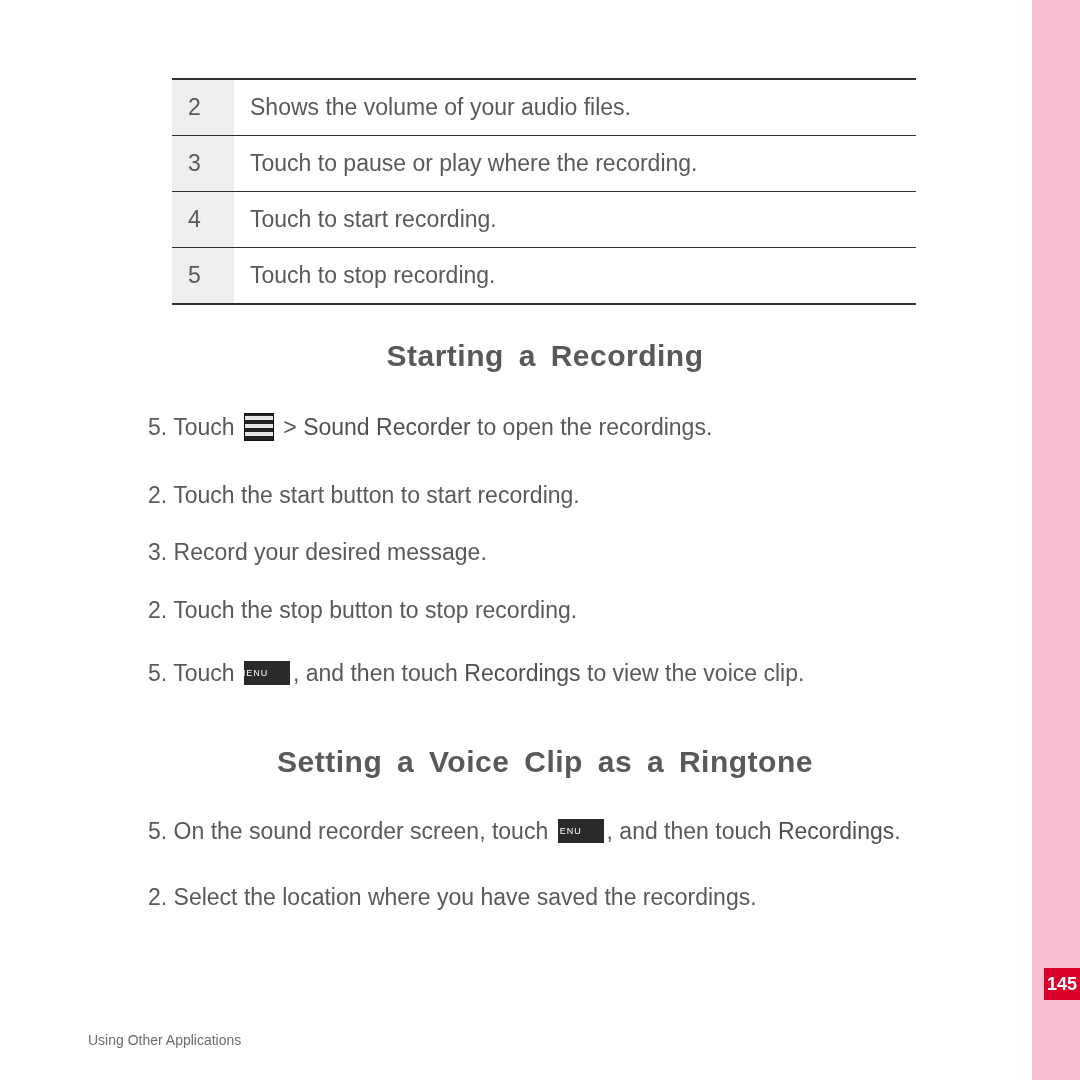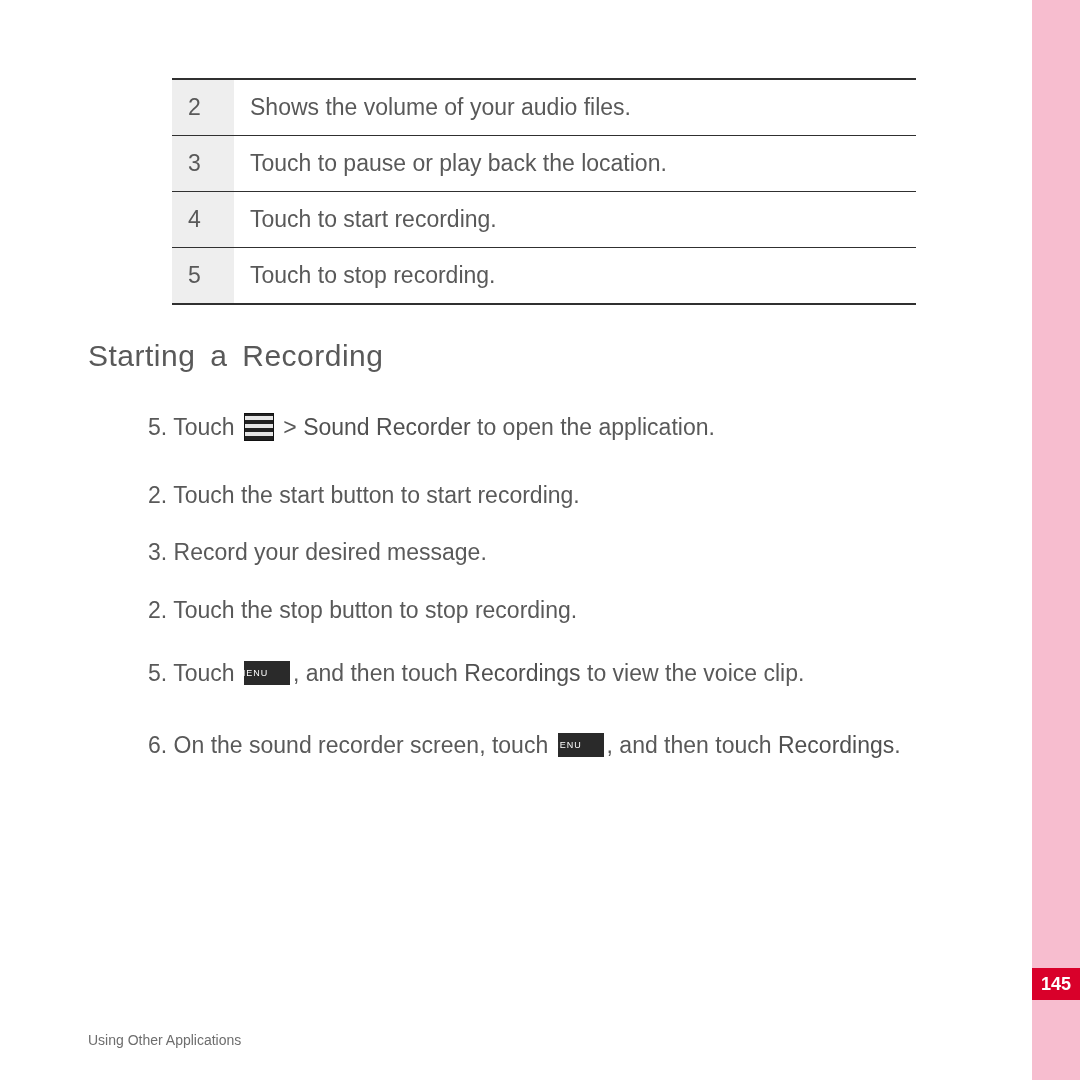--- a/index.html
+++ b/index.html
@@ -13,21 +13,21 @@
   .right-strip {
     position: absolute;
     top: 0; right: 0;
     width: 48px; height: 1080px;
     background: #f7bdcf;
   }
   .page-badge {
     position: absolute;
     right: 0;
     top: 968px;
-    width: 48px;
+    width: 36px;
     height: 32px;
     background: #d9002a;
     color: #fff;
     font-size: 18px;
     font-weight: bold;
     display: flex;
     align-items: center;
     justify-content: center;
   }
   .content {
@@ -50,26 +50,27 @@
     font-size: 23px;
     color: #595959;
   }
   .tbl td.num {
     width: 34px;
     background: #eeeeee;
     text-align: left;
   }
 
   h2 {
-    font-weight: normal;
+    font-weight: bold;
     font-size: 30px;
     color: #595959;
     letter-spacing: 0.5px;
     word-spacing: 6px;
     margin: 34px 0 18px 0;
+    text-align: center;
   }
 
   ol.steps {
     margin: 0 0 0 60px;
     padding: 0;
     list-style: none;
   }
   ol.steps li {
     font-size: 23px;
     color: #595959;
@@ -123,49 +124,51 @@
 <div class="content">
 
   <table class="tbl">
     <tbody>
         <tr>
       <td class="num">2</td>
       <td>Shows the volume of your audio files.</td>
     </tr>
     <tr>
       <td class="num">3</td>
-      <td>Touch to pause or play back the location.</td>
+      <td>Touch to pause or play where the recording.</td>
     </tr>
     <tr>
       <td class="num">4</td>
       <td>Touch to start recording.</td>
     </tr>
     <tr>
       <td class="num">5</td>
       <td>Touch to stop recording.</td>
     </tr>
   </tbody>
     </table>
 
   <h2>Starting a Recording</h2>
 
   <ol class="steps">
     <li>
-      <span>5. Touch </span><span class="icon apps-icon"></span><span> &gt; </span><span class="bold">Sound Recorder</span><span> to open the application.</span>
+      <span>5. Touch </span><span class="icon apps-icon"></span><span> &gt; </span><span class="bold">Sound Recorder</span><span> to open the recordings.</span>
     </li>
     <li>2. Touch the start button to start recording.</li>
     <li>3. Record your desired message.</li>
     <li>2. Touch the stop button to stop recording.</li>
     <li>
       <span>5. Touch </span><span class="icon menu-icon">MENU</span><span>, and then touch </span><span class="bold">Recordings</span><span> to view the voice clip.</span>
     </li>
   </ol>
 
+  <h2>Setting a Voice Clip as a Ringtone</h2>
 
   <ol class="steps">
     <li>
-      <span>6. On the sound recorder screen, touch </span><span class="icon menu-icon">MENU</span><span>, and then touch </span><span class="bold">Recordings</span><span>.</span>
+      <span>5. On the sound recorder screen, touch </span><span class="icon menu-icon">MENU</span><span>, and then touch </span><span class="bold">Recordings</span><span>.</span>
     </li>
+    <li>2. Select the location where you have saved the recordings.</li>
   </ol>
 
 </div>
 
 <div class="footer">Using Other Applications</div>
 
 </body></html>

